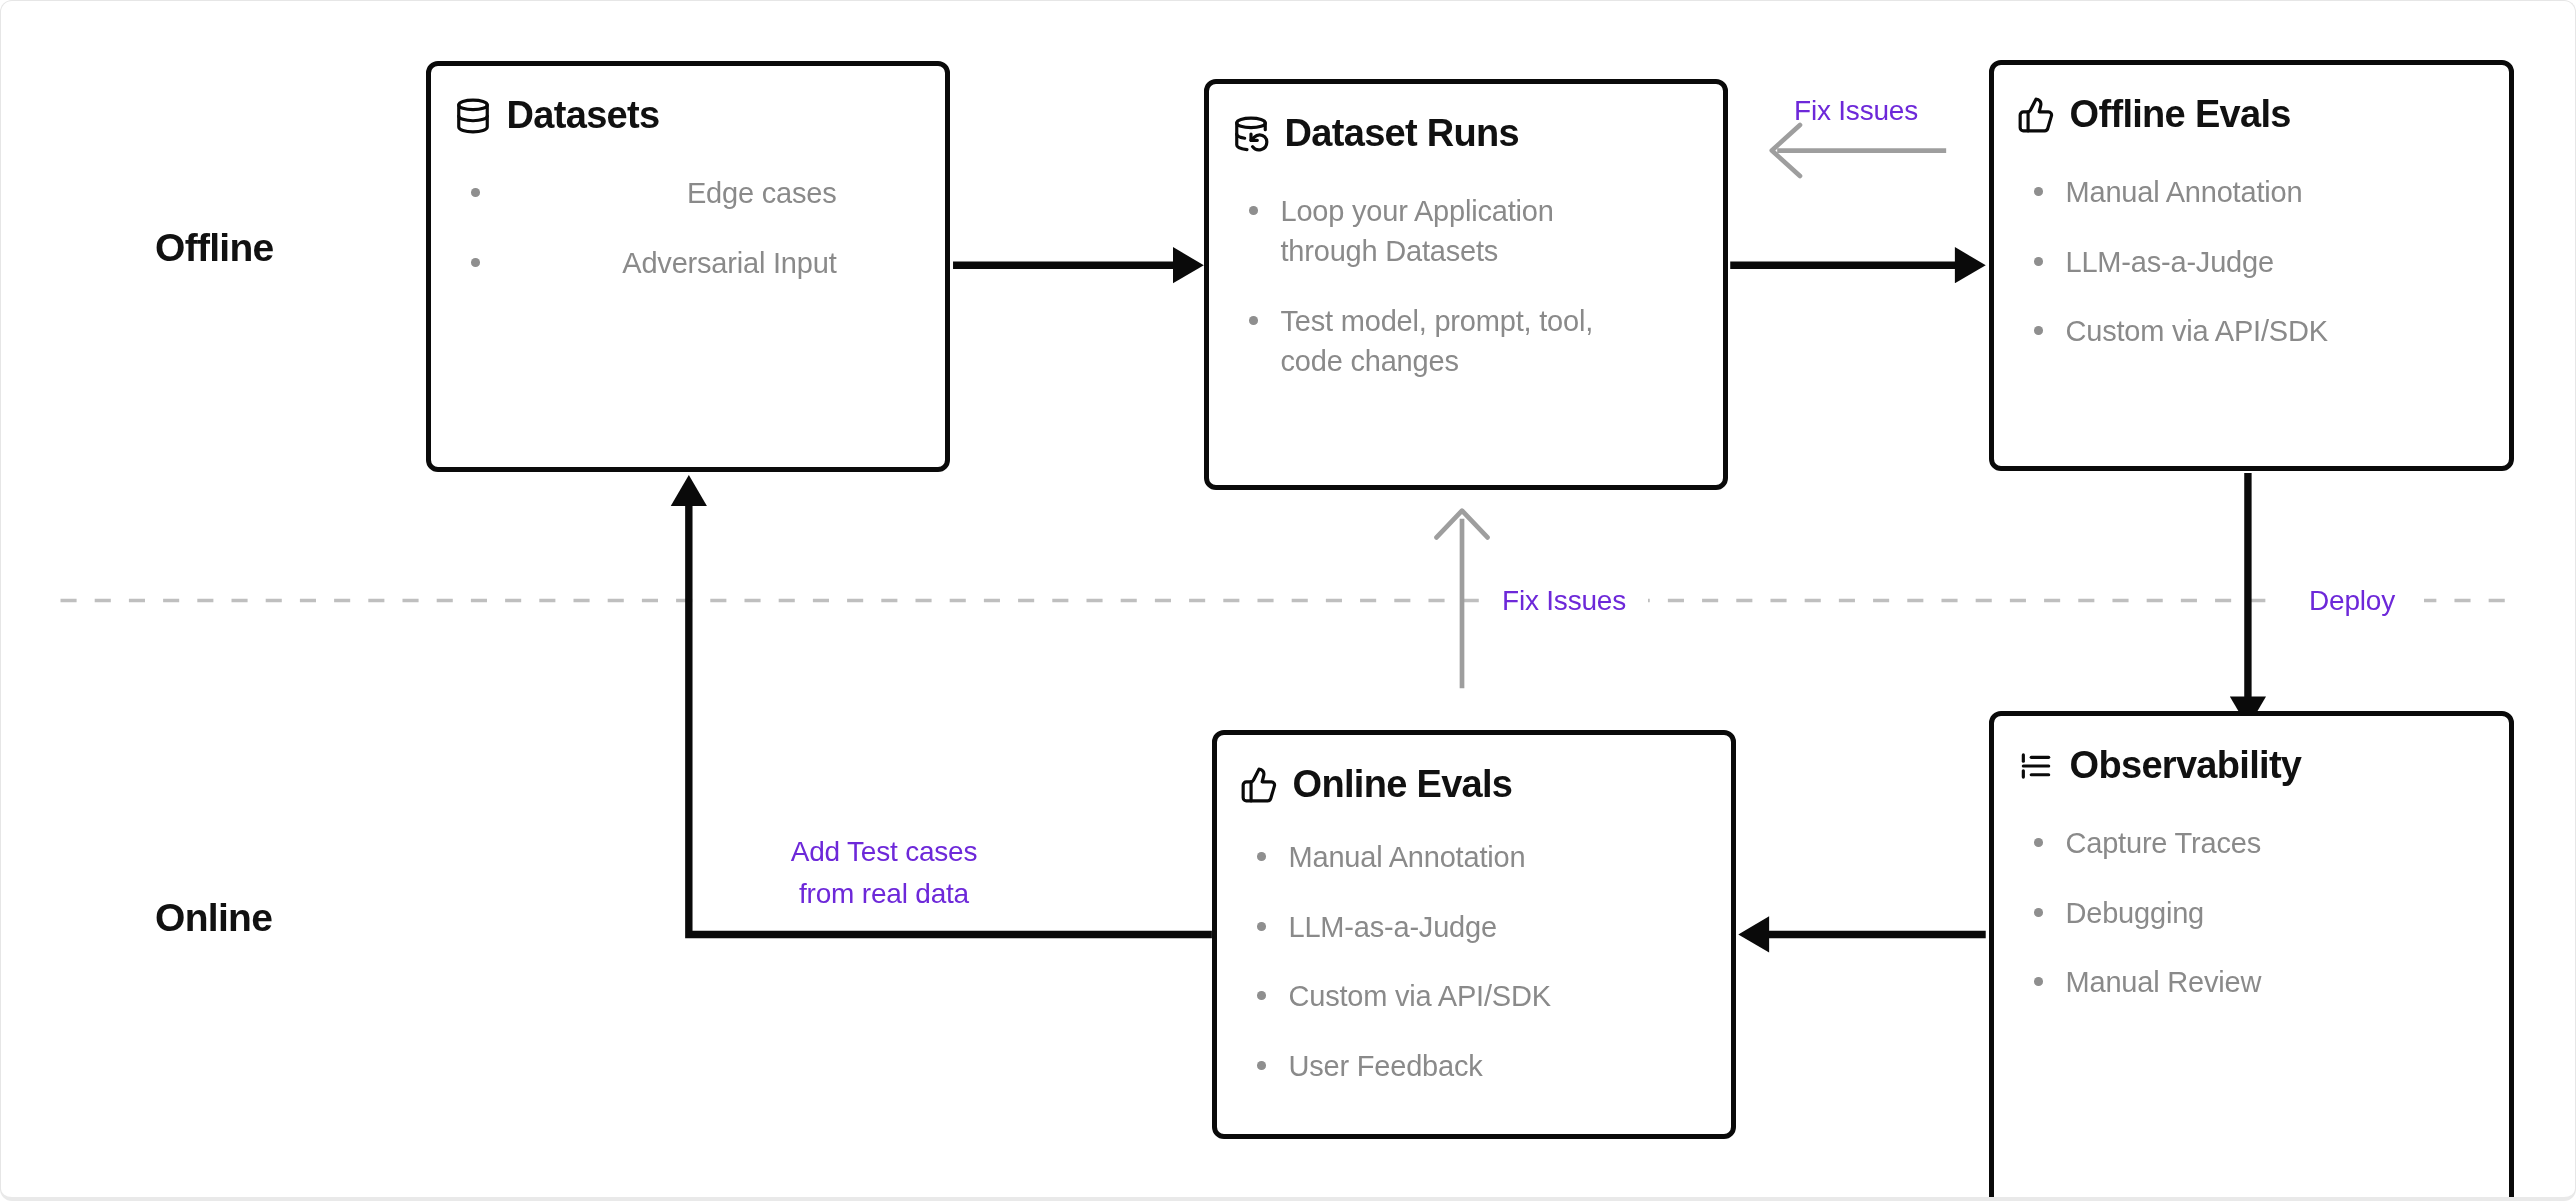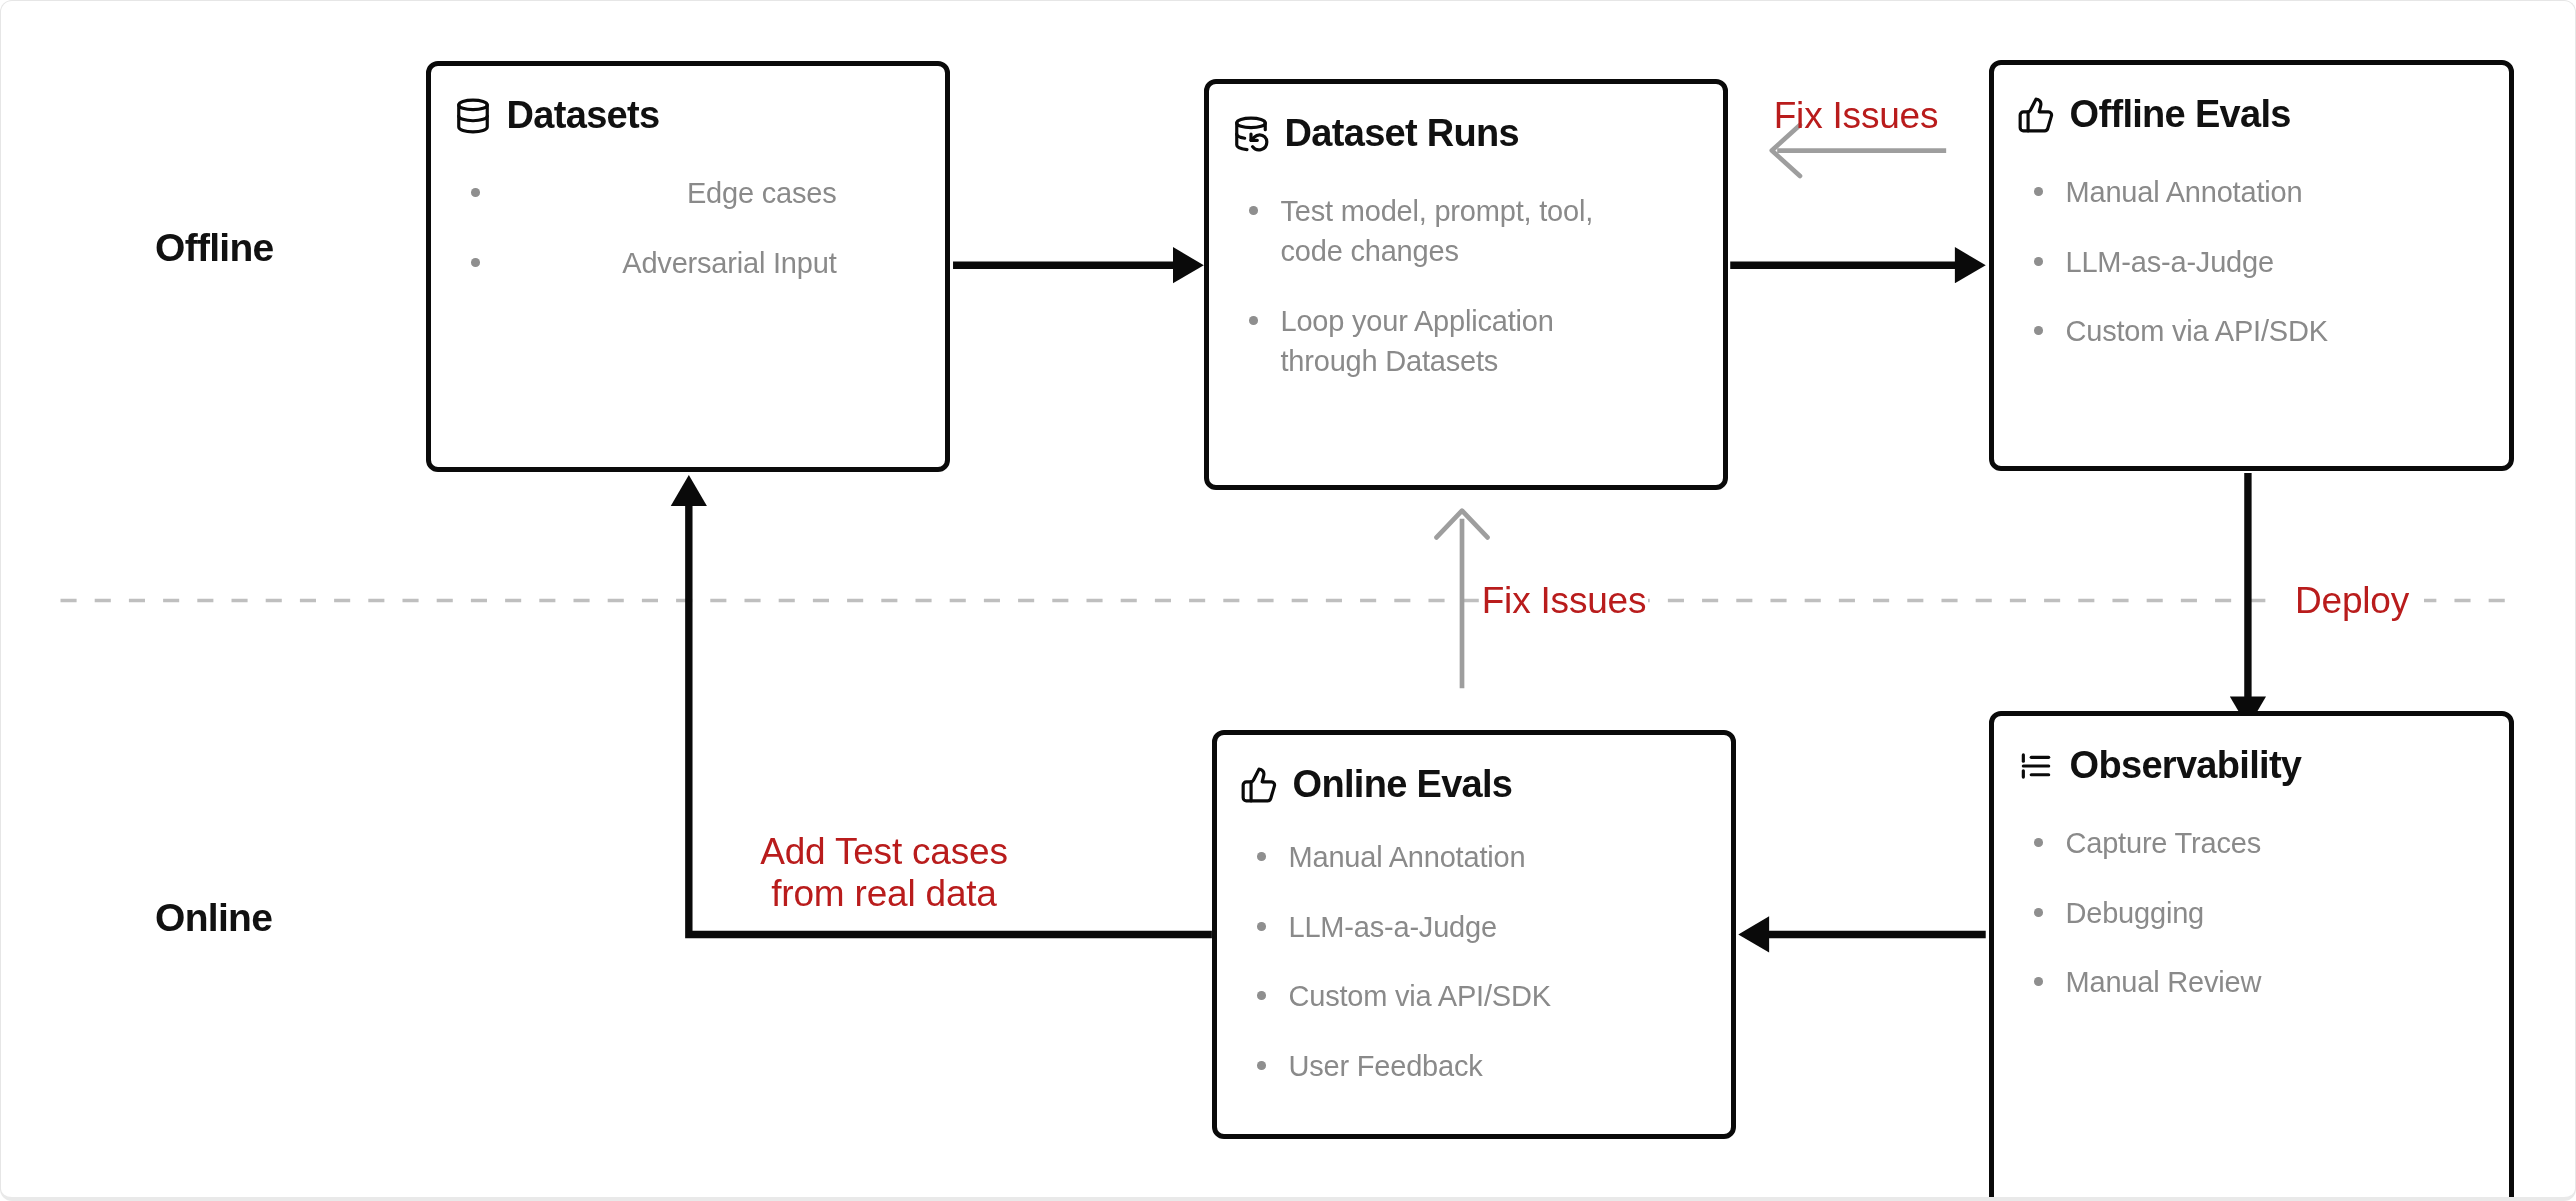--- a/index.html
+++ b/index.html
@@ -22,21 +22,21 @@
   ul.items{list-style:none;margin:36px 0 0 0;padding:0;max-width:376px;}
   ul.items li{
     position:relative;padding-left:42px;margin-bottom:29.5px;
     color:#8a8a8a;font-size:29px;line-height:40px;letter-spacing:-0.2px;
   }
   ul.items li::before{
     content:"";position:absolute;left:10.7px;top:15.4px;width:8.7px;height:8.7px;
     border-radius:50%;background:#8f8f8f;
   }
   .row-label{position:absolute;font-size:39px;font-weight:700;color:#111;letter-spacing:-0.7px;}
-  .edge-label{position:absolute;color:#b91c1c;font-size:37px;text-align:center;letter-spacing:-0.2px;}
+  .edge-label{position:absolute;color:#6d28d9;font-size:28px;text-align:center;letter-spacing:-0.2px;}
   .edge-label.on-line{background:#ffffff;height:48px;line-height:48px;}
   .two-line div{line-height:42px;text-align:center;}
 </style>
 </head>
 <body>
 
 <div class="page">
 
   <svg class="arrow-layer" viewBox="0 0 3840 1791">
 
@@ -106,22 +106,22 @@
           <path d="M3 5v14a9 3 0 0 0 6.47 2.88"></path>
             <path d="M21 5v4.3"></path>
           <path d="M3 12a9 3 0 0 0 5 2.69"></path>
             <path d="M12 12v4h4"></path>
           <path d="M13 20a5 5 0 0 0 9-3 4.5 4.5 0 0 0-4.5-4.5c-1.33 0-2.54.54-3.41 1.41L12 16"></path>
           </svg>
       </span>
       <span class="title">Dataset Runs</span>
     </div>
     <ul class="items">
+      <li style="max-width:349px;">Loop your Application through Datasets</li>
       <li style="max-width:376px;">Test model, prompt, tool, code changes</li>
-      <li style="max-width:349px;">Loop your Application through Datasets</li>
     </ul>
   </div>
 
   <div class="box" style="left:1988px;top:59px;width:525px;height:411px;">
     <div class="hdr">
       <span class="icon">
         <svg viewBox="0 0 24 24">
             <path d="M7 10v12"></path>
           <path d="M15 5.88 14 10h5.83a2 2 0 0 1 1.92 2.56l-2.33 8A2 2 0 0 1 17.5 22H4a2 2 0 0 1-2-2v-8a2 2 0 0 1 2-2h2.76a2 2 0 0 0 1.79-1.11L12 2a3.13 3.13 0 0 1 3 3.88Z"></path>
           </svg>

